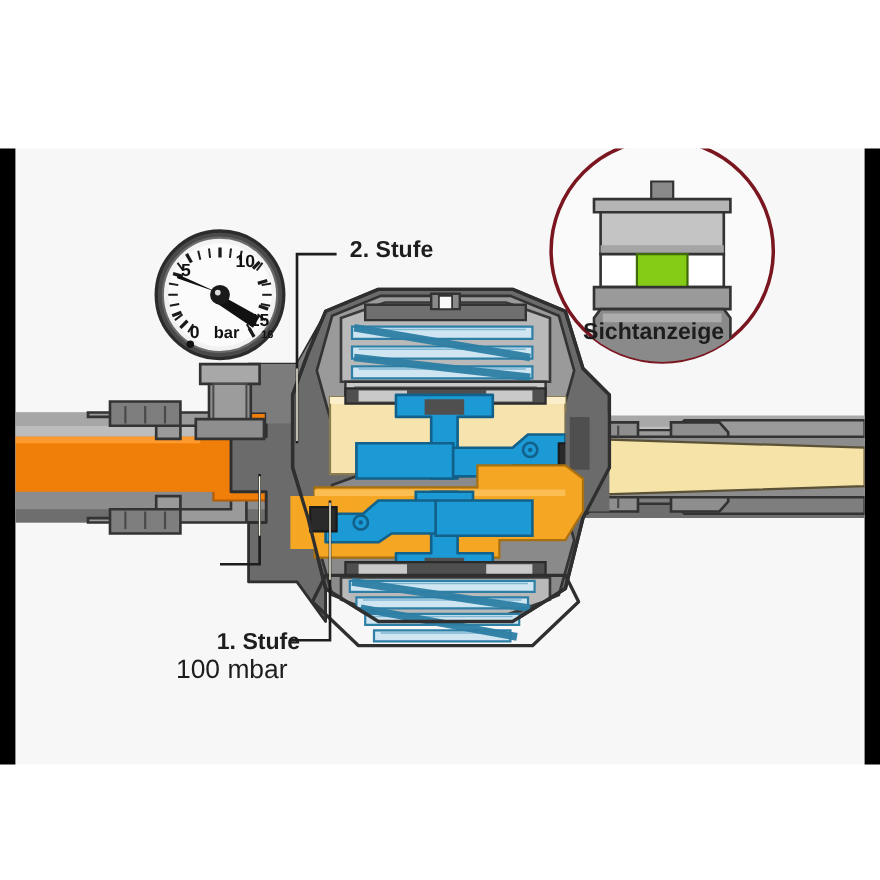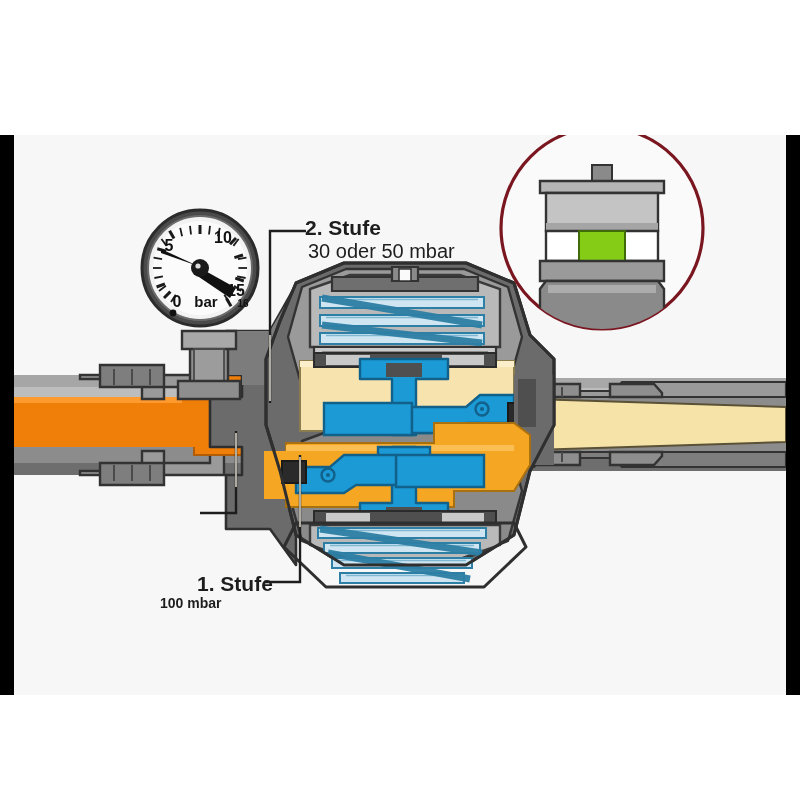--- a/index.html
+++ b/index.html
@@ -7,24 +7,24 @@
        font-family:"Liberation Sans","DejaVu Sans",sans-serif;}
   #stage{position:relative;width:800px;height:800px;background:#ffffff;}
   #band{position:absolute;left:0;top:135px;width:800px;height:560px;background:#f7f7f7;}
   .letterbox{position:absolute;top:135px;height:560px;background:#000000;}
   #lb-left{left:0;width:14px;}
   #lb-right{left:786px;width:14px;}
   #art{position:absolute;left:14px;top:135px;width:772px;height:560px;}
   svg{display:block;}
   .lbl{position:absolute;color:#1d1d1d;white-space:nowrap;line-height:1.12;}
   .lbl-bold{font-weight:bold;}
-  .t-stufe2-b{left:305px;top:216px;font-size:21px;}
+  .t-stufe2-b{left:318px;top:216px;font-size:21px;}
   .t-stufe2-s{left:308px;top:240px;font-size:20px;}
   .t-stufe1-b{left:160px;top:572px;font-size:21px;margin-left:37px;}
-  .t-stufe1-s{left:160px;top:596px;font-size:14px;font-weight:bold;}
+  .t-stufe1-s{left:160px;top:596px;font-size:24px;}
   .t-hoch{left:60px;top:503px;font-size:21px;}
   .t-sicht{left:530px;top:290px;font-size:21px;}
 </style>
 </head>
 <body>
 
 <div id="stage">
 
   <div id="band"></div>
   <div class="letterbox" id="lb-left"></div>
@@ -297,20 +297,20 @@
         <path d="M532 146 L644 146 L650 154 L650 188 L644 196 L532 196 L526 188 L526 154 Z" fill="#8A8A8A" stroke="#333" stroke-width="2.4"></path>
         <path d="M534 150 L642 150 L642 158 L534 158 Z" fill="#ACACAC"></path>
         <path d="M568 196 L608 196 L608 224 L596 232 L580 224 L568 224 Z" fill="#6E6E6E" stroke="#333" stroke-width="2.4"></path>
       </g>
     </g>
 
   </svg>
   </div>
 
   <div class="lbl lbl-bold t-stufe2-b">2. Stufe</div>
-  <div class="lbl t-stufe2-s">30 oder 50 mbar</div>
 
   <div class="lbl lbl-bold t-stufe1-b">1. Stufe</div>
   <div class="lbl t-stufe1-s">100 mbar</div>
 
 
+  <div class="lbl lbl-bold t-sicht">Sichtanzeige</div>
 
 </div>
 
 </body></html>

